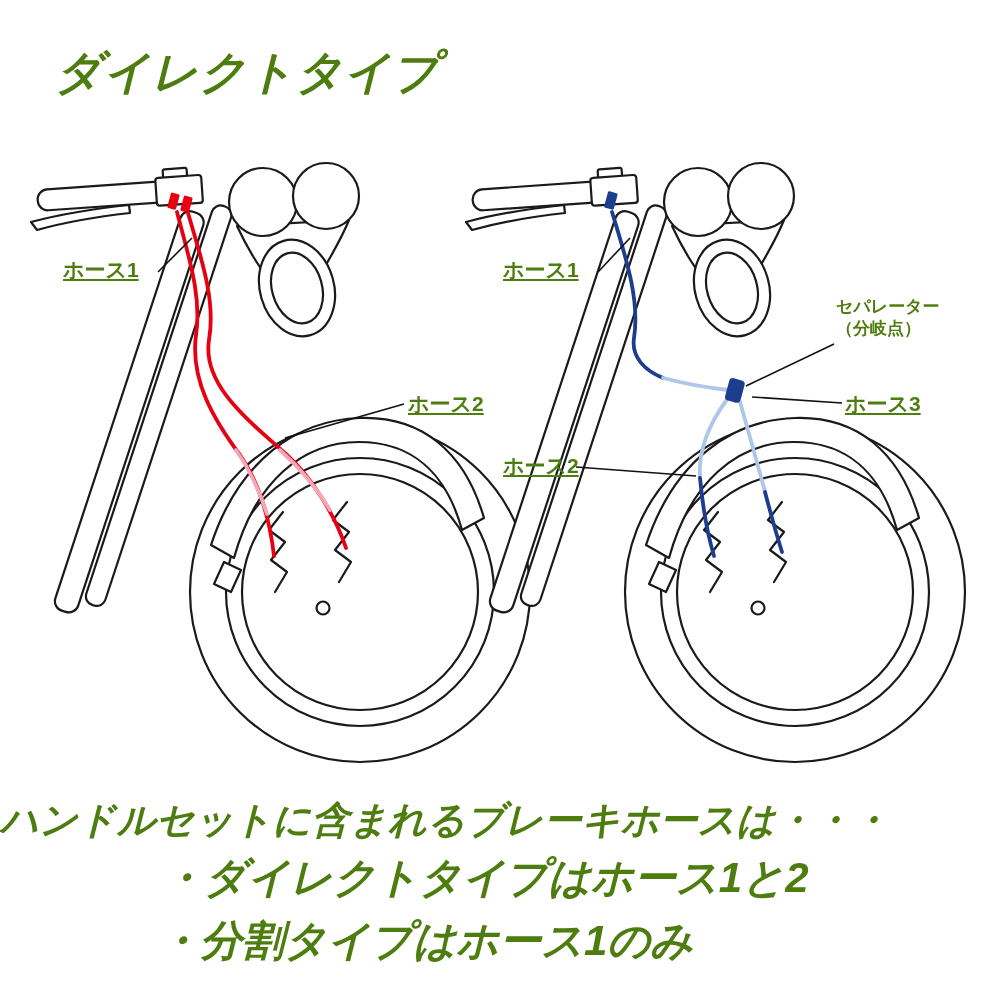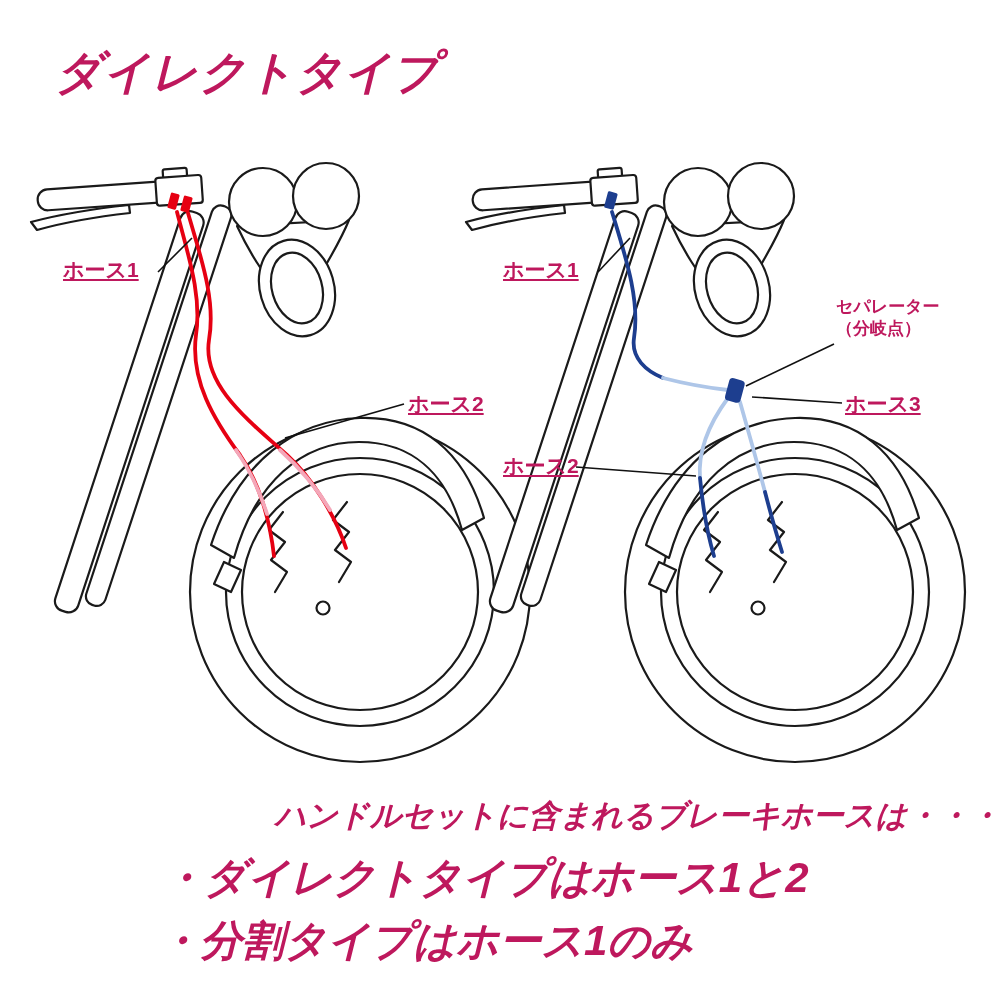--- a/index.html
+++ b/index.html
@@ -1,23 +1,23 @@
 <!DOCTYPE html>
 <html><head>
 <meta charset="utf-8">
 <style>
   html,body{margin:0;padding:0;background:#ffffff;}
   .page{position:relative;width:1000px;height:1000px;background:#ffffff;overflow:hidden;
-        font-family:"Liberation Sans","DejaVu Sans",sans-serif;color:#be185d;}
+        font-family:"Liberation Sans","DejaVu Sans",sans-serif;color:#4d7c0f;}
   .title{position:absolute;font-size:46px;font-weight:900;font-style:italic;letter-spacing:1px;white-space:nowrap;}
   .hose-label{position:absolute;font-size:21px;font-weight:700;white-space:nowrap;text-decoration:underline;}
   .sep-label{position:absolute;font-size:17px;font-weight:700;line-height:1.3;white-space:nowrap;}
   .sep-label span{display:block;}
-  .footer-intro{position:absolute;left:0;top:795px;width:1000px;text-align:right;
-                font-size:31px;font-weight:800;font-style:italic;white-space:nowrap;}
+  .footer-intro{position:absolute;left:0;top:795px;width:1000px;text-align:left;
+                font-size:38px;font-weight:800;font-style:italic;white-space:nowrap;}
   .bullet{position:absolute;font-size:42px;font-weight:900;font-style:italic;white-space:nowrap;}
   .bullet-1{left:138px;top:850px;margin-left:24px;}
   .bullet-2{left:158px;top:913px;}
   svg.canvas{position:absolute;left:0;top:0;}
   .hose{fill:none;stroke-width:3.8;stroke-linecap:round;}
   .leader{stroke:#111;stroke-width:1.6;}
 </style>
 </head>
 <body>
 

